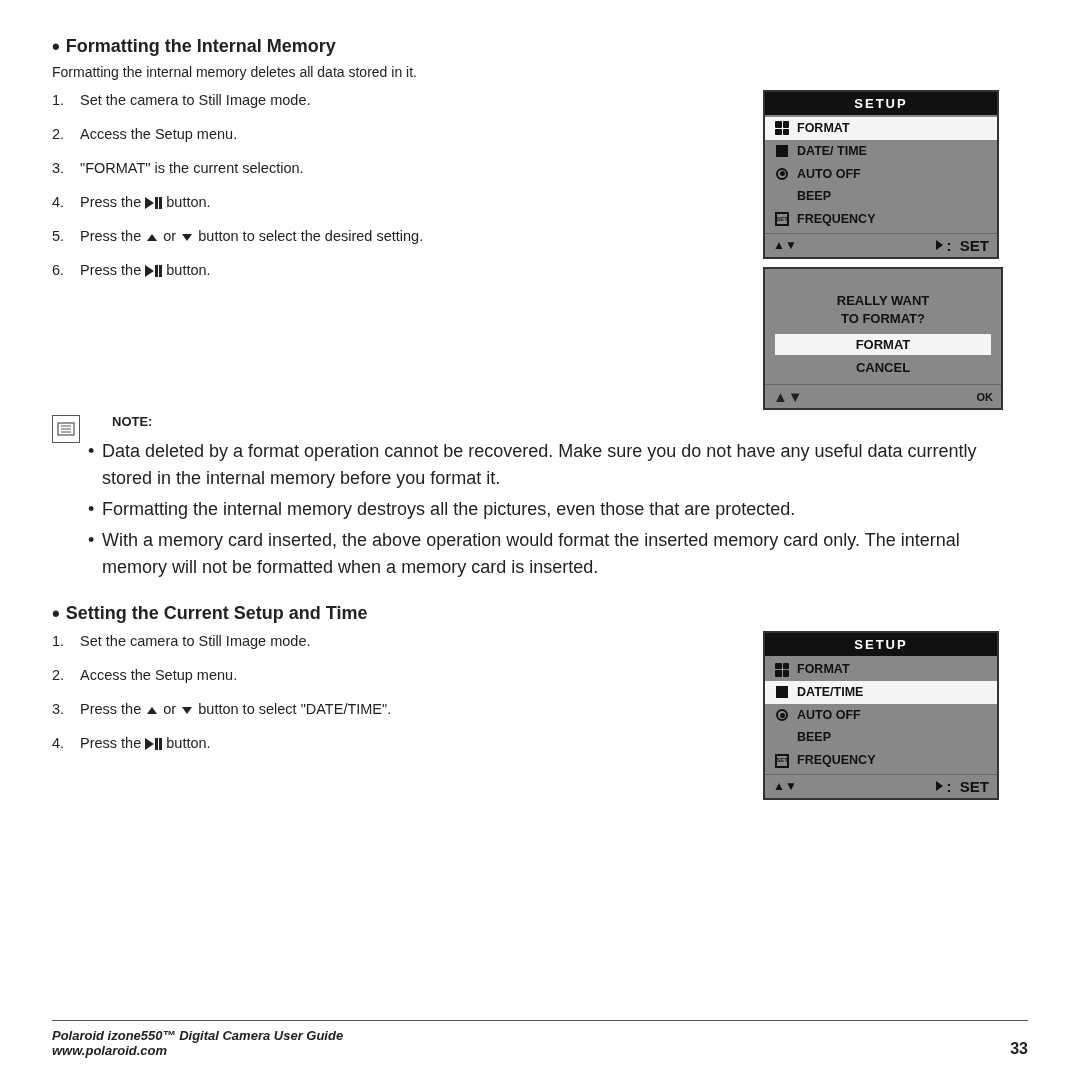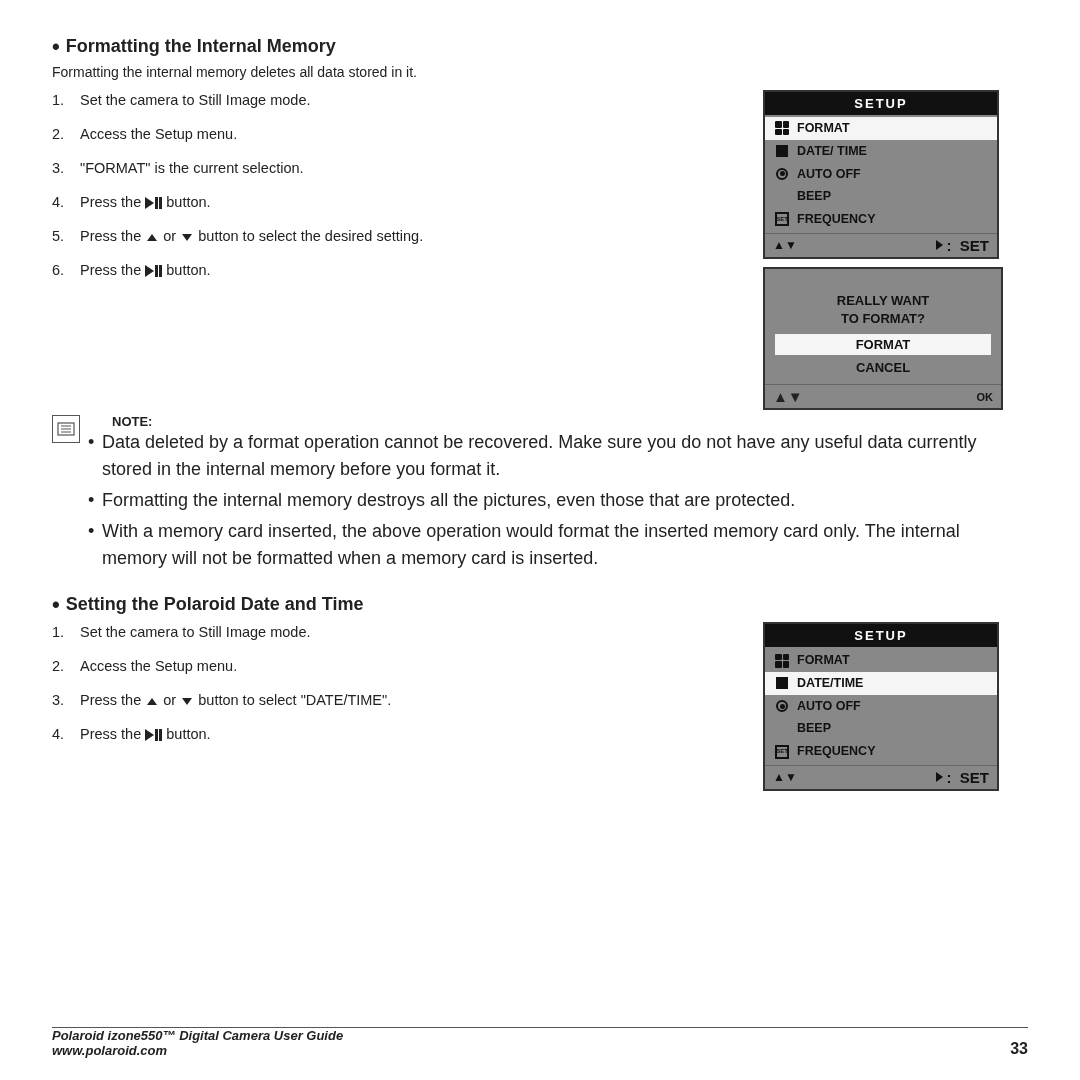--- a/index.html
+++ b/index.html
@@ -230,21 +230,21 @@
       flex-shrink: 0;
       margin-top: 1px;
       font-size: 10px;
     }
     .note-lines {
       width: 100%;
     }
     .note-label {
       font-size: 13px;
       font-weight: bold;
-      margin-bottom: 0;
+      margin-bottom: 9px;
       padding-left: 24px;
     }
     .note-bullets { padding-left: 0; list-style: none; }
     .note-bullets li {
       font-size: 18px;
       line-height: 1.5;
       margin-bottom: 4px;
       padding-left: 14px;
       position: relative;
     }
@@ -254,20 +254,21 @@
       left: 0;
     }
 
     
     .page-footer {
       position: absolute;
       bottom: 22px;
       left: 52px;
       right: 52px;
       border-top: 1.5px solid #555;
+      padding-top: 7px;
       display: flex;
       justify-content: space-between;
       align-items: flex-end;
     }
     .footer-left {
       font-size: 13px;
       font-style: italic;
       font-weight: bold;
     }
     .footer-left .footer-url {
@@ -468,21 +469,21 @@
           <li>Formatting the internal memory destroys all the pictures, even those that are protected.</li>
           <li>With a memory card inserted, the above operation would format the inserted memory card only. The internal memory will not be formatted when a memory card is inserted.</li>
         </ul>
       </div>
     </div>
   </div>
 
   <div>
     <div class="bullet-heading">
       <span class="bullet">•</span>
-      <span>Setting the Polaroid Date and Time</span>
+      <span>Setting the Current Setup and Time</span>
     </div>
 
     <div class="two-col">
 
       <div class="steps-col">
 
         <div class="step">
           <span class="step-num">1.</span>
           <span class="step-text">Set the camera to Still Image mode.</span>
         </div>

